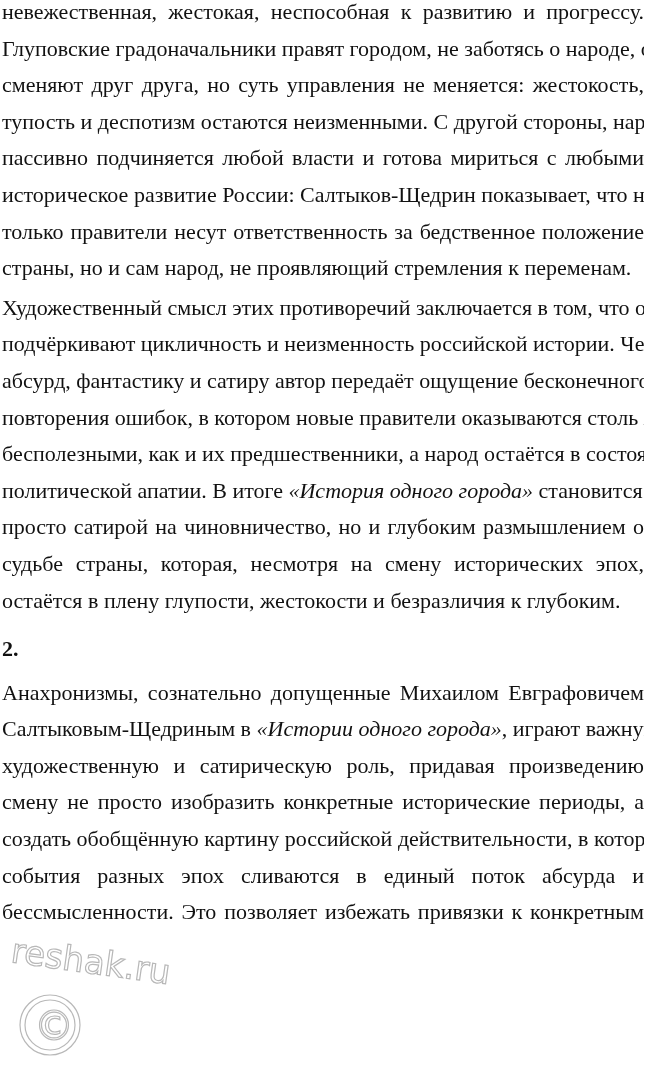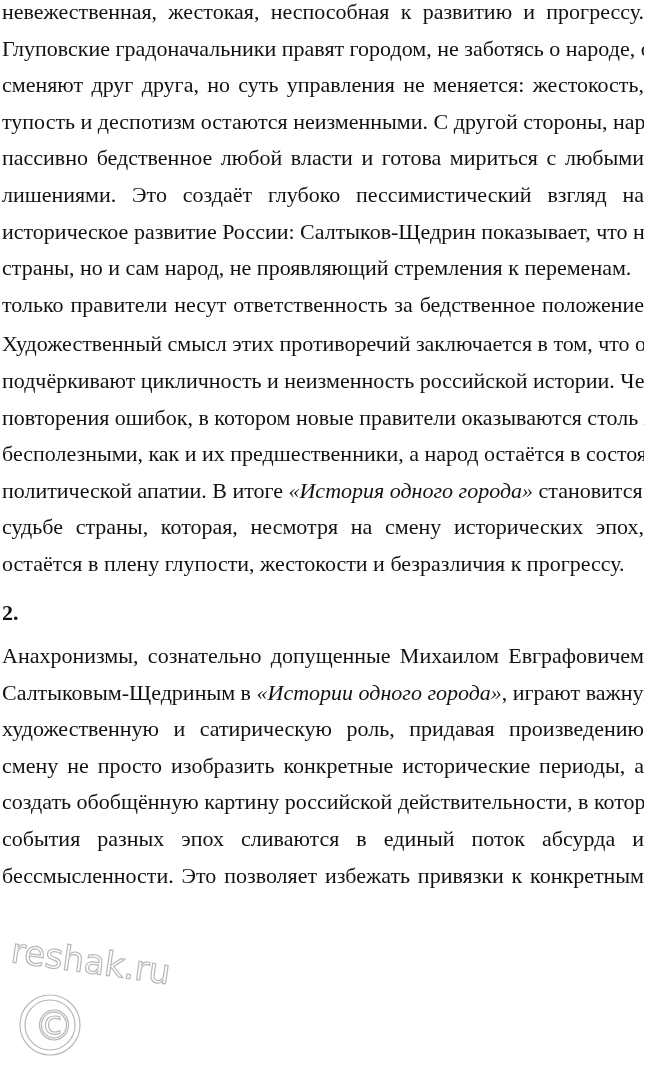--- a/index.html
+++ b/index.html
@@ -64,39 +64,40 @@
 </head>
 <body>
 
 <div class="page">
 
   <div class="para">
     <span class="line">невежественная, жестокая, неспособная к развитию и прогрессу.</span>
     <span class="line">Глуповские градоначальники правят городом, не заботясь о народе, они</span>
     <span class="line">сменяют друг друга, но суть управления не меняется: жестокость,</span>
     <span class="line">тупость и деспотизм остаются неизменными. С другой стороны, народ</span>
-    <span class="line">пассивно бедственное любой власти и готова мириться с любыми</span>
-    <span class="line">лишениями. Это создаёт глубоко пессимистический взгляд на</span>
+    <span class="line">пассивно подчиняется любой власти и готова мириться с любыми</span>
     <span class="line">историческое развитие России: Салтыков-Щедрин показывает, что не</span>
+    <span class="line">только правители несут ответственность за бедственное положение</span>
     <span class="line last">страны, но и сам народ, не проявляющий стремления к переменам.</span>
-    <span class="line">только правители несут ответственность за бедственное положение</span>
   </div>
 
   <div class="gap"></div>
 
   <div class="para">
     <span class="line">Художественный смысл этих противоречий заключается в том, что они</span>
     <span class="line">подчёркивают цикличность и неизменность российской истории. Через</span>
+    <span class="line">абсурд, фантастику и сатиру автор передаёт ощущение бесконечного</span>
     <span class="line">повторения ошибок, в котором новые правители оказываются столь же</span>
     <span class="line">бесполезными, как и их предшественники, а народ остаётся в состоянии</span>
     <span class="line">
       <span>политической апатии. В итоге </span><em>«История одного города»</em><span> становится не</span>
     </span>
+    <span class="line">просто сатирой на чиновничество, но и глубоким размышлением о</span>
     <span class="line">судьбе страны, которая, несмотря на смену исторических эпох,</span>
-    <span class="line last">остаётся в плену глупости, жестокости и безразличия к прогрессу.</span>
+    <span class="line last">остаётся в плену глупости, жестокости и безразличия к глубоким.</span>
   </div>
 
   <div class="heading">2.</div>
 
   <div class="para">
     <span class="line">Анахронизмы, сознательно допущенные Михаилом Евграфовичем</span>
     <span class="line">
       <span>Салтыковым-Щедриным в </span><em>«Истории одного города»</em><span>, играют важную</span>
     </span>
     <span class="line">художественную и сатирическую роль, придавая произведению</span>

